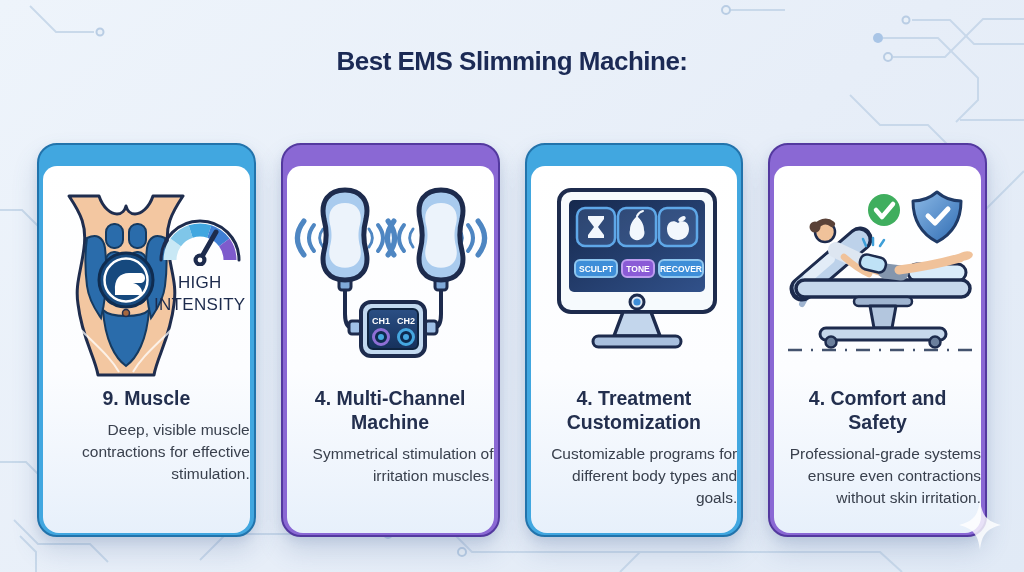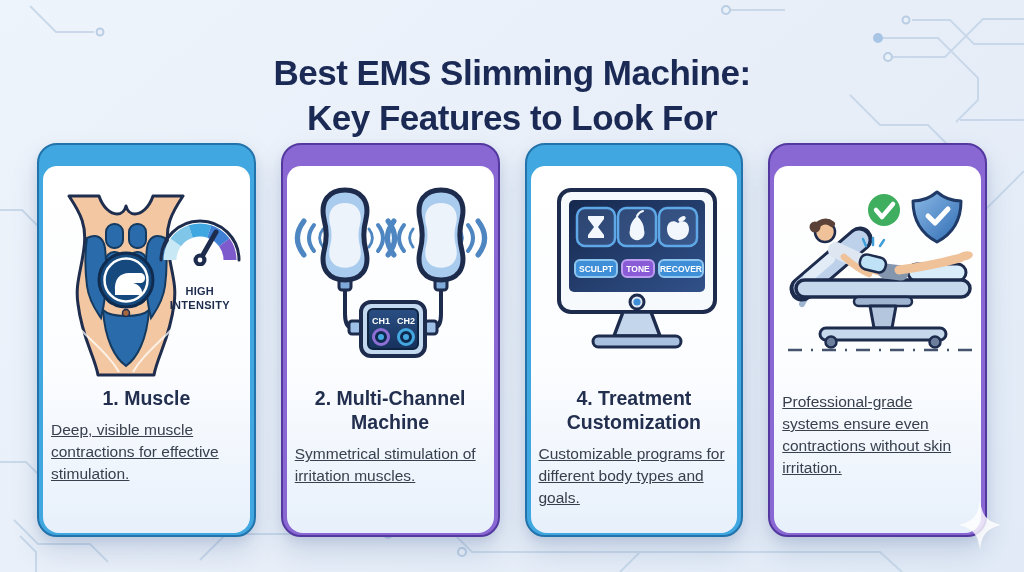--- a/index.html
+++ b/index.html
@@ -4,41 +4,41 @@
 <style>
   html,body{margin:0;padding:0;background:#e9f0f8;}
   .canvas{
     position:relative;width:1024px;height:572px;overflow:hidden;
     background:linear-gradient(140deg,#eef4fb 0%,#e7eef8 55%,#e1eaf6 100%);
     font-family:"Liberation Sans",sans-serif;
   }
   .bg-circuit{position:absolute;inset:0;z-index:0;}
   .page-title{
     position:absolute;top:28px;left:0;right:0;z-index:1;
-    text-align:center;font-size:35px;line-height:1.28;font-weight:bold;
+    text-align:center;font-size:26px;line-height:1.28;font-weight:bold;
     color:#1b2a55;letter-spacing:-0.5px;
   }
   .cards{position:absolute;left:37px;top:143px;width:950px;display:flex;gap:25px;z-index:2;}
   .card{
     position:relative;flex:1;height:390px;border-radius:20px;border:2.5px solid;
     box-shadow:0 14px 26px rgba(70,100,150,.20),0 4px 10px rgba(70,100,150,.12);
   }
   .card--blue{background:#41a7e0;border-color:#2273ab;}
   .card--purple{background:#8a68d4;border-color:#53399f;}
   .card-body{
     position:absolute;top:21px;left:4px;right:4px;bottom:2px;
     background:linear-gradient(180deg,#ffffff 0%,#fcfdff 55%,#e7f0fb 100%);
     border-radius:14px 14px 16px 16px;
     display:flex;flex-direction:column;align-items:center;overflow:hidden;
   }
   .card-illustration{position:relative;width:100%;height:216px;flex:none;}
   .card-title{margin:4px 0 0;font-size:19.5px;line-height:1.24;font-weight:bold;color:#232f4e;text-align:center;}
-  .card-desc{margin:9px 0 0;padding:0 8px;font-size:15.5px;line-height:1.42;color:#39404d;text-align:left;text-decoration:underline;}
+  .card-desc{margin:9px 0 0;padding:0 0;font-size:15.5px;line-height:1.42;color:#39404d;text-align:right;}
   .gauge-block{position:absolute;right:4px;top:46px;width:92px;text-align:center;}
-  .gauge-label{margin-top:14px;font-size:11px;font-weight:bold;color:#1d2b4d;letter-spacing:.3px;line-height:1.3;}
+  .gauge-label{margin-top:2px;font-size:17px;font-weight:normal;color:#1d2b4d;letter-spacing:.3px;line-height:1.3;}
   .abdomen-svg{position:absolute;left:8px;top:26px;}
   .fill-svg{position:absolute;left:0;top:0;}
   .sparkle{position:absolute;left:952px;top:498px;z-index:3;}
   svg text{font-family:"Liberation Sans",sans-serif;}
 </style>
 </head>
 <body>
 
 <div class="canvas">
 
@@ -68,21 +68,20 @@
       <circle cx="726" cy="10" r="4"></circle>
       <circle cx="112" cy="498" r="4"></circle>
       <circle cx="388" cy="534" r="4"></circle>
       <circle cx="462" cy="552" r="4"></circle>
     </g>
     <circle cx="878" cy="38" r="5" fill="#a9c5e6" stroke="none"></circle>
   </svg>
 
   <h1 class="page-title">
     <span>Best EMS Slimming Machine:</span><br>
-    <span>Key Features to Look For</span>
   </h1>
 
   <div class="cards">
 
     <div class="card card--blue">
       <div class="card-body">
         <div class="card-illustration">
           <svg class="abdomen-svg" width="150" height="186" viewBox="0 0 150 186">
             <path d="M18,4 C30,22 36,34 33,56 C30,80 24,92 27,112 C31,146 44,165 47,183 L103,183 C106,165 119,146 123,112 C126,92 120,80 117,56 C114,34 120,22 132,4 L102,4 C98,16 90,22 84,22 C79,22 76,18 75,14 C74,18 71,22 66,22 C60,22 52,16 48,4 Z" fill="#f3c7a1" stroke="#1f2d4e" stroke-width="3" stroke-linejoin="round"></path>
             <g fill="#2a6cab" stroke="#153a60" stroke-width="2">
@@ -118,21 +117,21 @@
               <circle cx="43" cy="48" r="6.5" fill="#1d2b4d"></circle>
               <circle cx="43" cy="48" r="2.4" fill="#ffffff"></circle>
             </svg>
             <div class="gauge-label">
               <span>HIGH</span><br>
               <span>INTENSITY</span>
             </div>
           </div>
         </div>
         <h2 class="card-title">
-          <span>1. Muscle</span><br>
+          <span>9. Muscle</span><br>
         </h2>
         <p class="card-desc">Deep, visible muscle contractions for effective stimulation.</p>
       </div>
     </div>
 
     <div class="card card--purple">
       <div class="card-body">
         <div class="card-illustration">
           <svg class="fill-svg" width="212" height="216" viewBox="0 0 212 216">
             <defs>
@@ -175,21 +174,21 @@
               <text x="94" y="158" text-anchor="middle" font-size="9" font-weight="bold" fill="#ffffff">CH1</text>
               <text x="119" y="158" text-anchor="middle" font-size="9" font-weight="bold" fill="#ffffff">CH2</text>
               <circle cx="94" cy="171" r="7.5" fill="#0d2a4e" stroke="#8e6fd6" stroke-width="3"></circle>
               <circle cx="94" cy="171" r="3" fill="#45a7e0"></circle>
               <circle cx="119" cy="171" r="7.5" fill="#0d2a4e" stroke="#45a7e0" stroke-width="3"></circle>
               <circle cx="119" cy="171" r="3" fill="#45a7e0"></circle>
             </g>
           </svg>
         </div>
         <h2 class="card-title">
-          <span>2. Multi-Channel</span><br>
+          <span>4. Multi-Channel</span><br>
           <span>Machine</span>
         </h2>
         <p class="card-desc">Symmetrical stimulation of irritation muscles.</p>
       </div>
     </div>
 
     <div class="card card--blue">
       <div class="card-body">
         <div class="card-illustration">
           <svg class="fill-svg" width="212" height="216" viewBox="0 0 212 216">
@@ -285,20 +284,24 @@
               <circle cx="51" cy="66" r="10" fill="#f0c29a" stroke="#1d2b4d" stroke-width="2.5"></circle>
               <path d="M42,62 A10,10 0 0 1 58,58" fill="none" stroke="#5a4238" stroke-width="6" stroke-linecap="round"></path>
               <circle cx="41" cy="61" r="5.5" fill="#5a4238"></circle>
               <g>
                 <rect x="86" y="90" width="26" height="15" rx="6.5" transform="rotate(14 99 97)" fill="#bfe2f6" stroke="#1d2b4d" stroke-width="2.5"></rect>
                 <path d="M92,80 l-3,-7 M99,79 l0,-7 M106,80 l4,-6" stroke="#3e9fd8" stroke-width="2.5" stroke-linecap="round"></path>
               </g>
             </g>
           </svg>
         </div>
+        <h2 class="card-title">
+          <span>4. Comfort and</span><br>
+          <span>Safety</span>
+        </h2>
         <p class="card-desc">Professional-grade systems ensure even contractions without skin irritation.</p>
       </div>
     </div>
 
   </div>
 
   <svg class="sparkle" width="56" height="56" viewBox="0 0 56 56">
     <path d="M28,2 C30,17 34,23 49,27 C34,31 30,37 28,52 C26,37 22,31 7,27 C22,23 26,17 28,2 Z" fill="#ffffff" opacity="0.8"></path>
   </svg>
 

